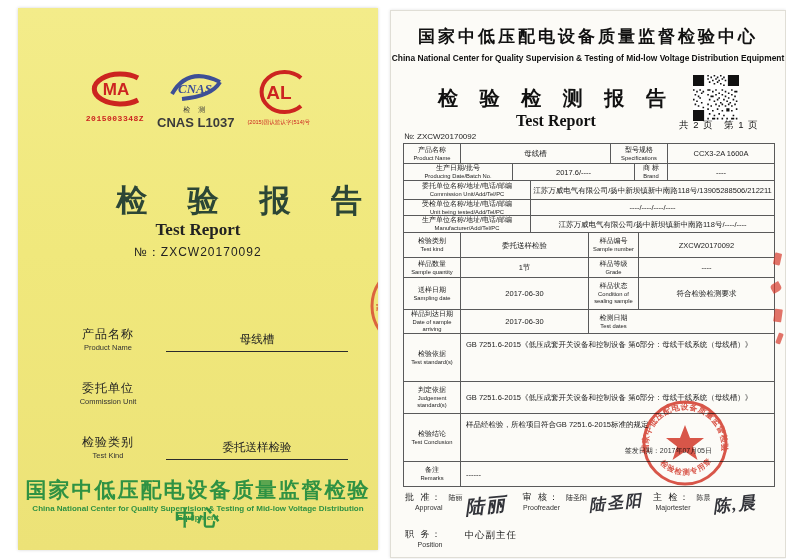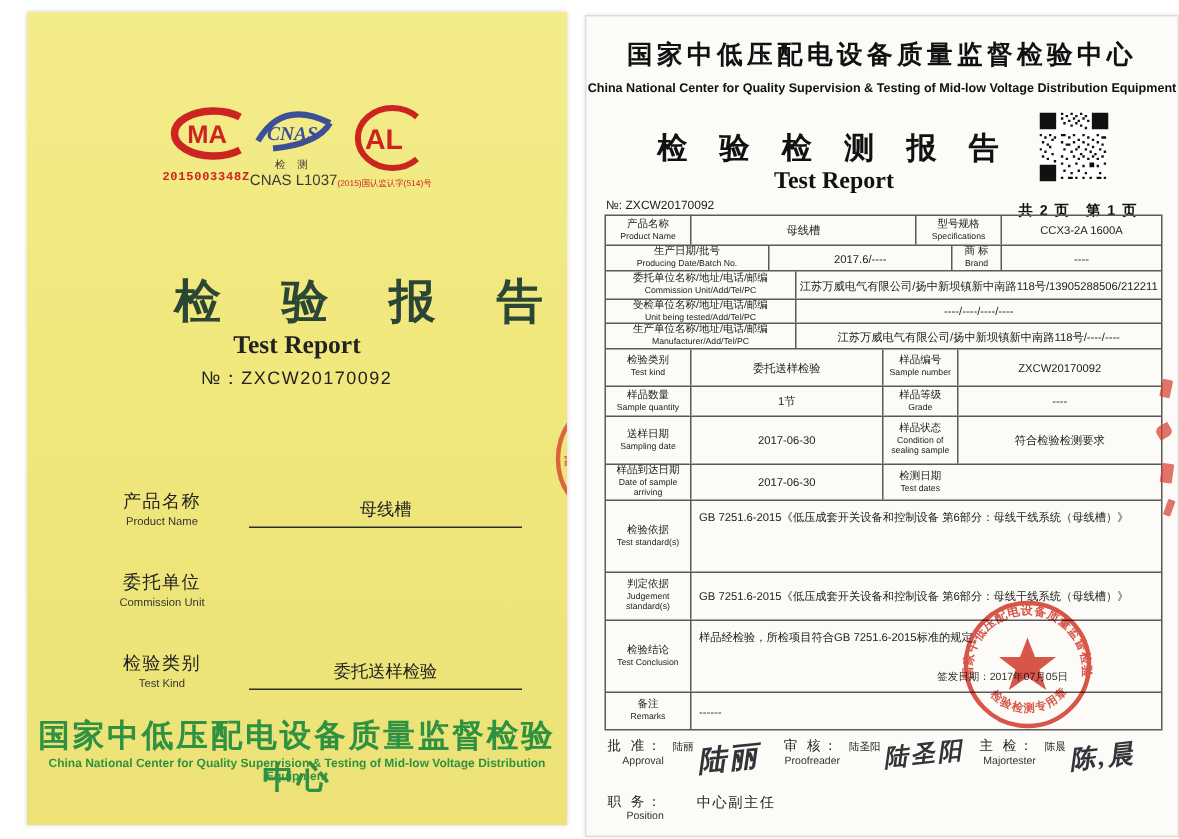--- a/index.html
+++ b/index.html
@@ -5,25 +5,25 @@
   html,body{margin:0;padding:0;background:#ffffff;}
   #canvas{position:relative;width:786px;height:559px;background:#ffffff;overflow:hidden;
           font-family:"Liberation Sans",sans-serif;color:#1d1d1d;}
   .serif{font-family:"Liberation Serif",serif;}
 
   
   #left-page{position:absolute;left:18px;top:8px;width:360px;height:542px;overflow:hidden;
              background:linear-gradient(180deg,#f3ec8a 0%,#f0e87c 45%,#ece277 100%);
              box-shadow:0 0 3px rgba(0,0,0,.18);}
   .logo-row{position:absolute;top:62px;left:0;width:100%;display:flex;justify-content:center;
-            align-items:flex-start;}
+            align-items:flex-start;gap:13px;}
   .logo-block{display:flex;flex-direction:column;align-items:center;}
   .cma-num{font-size:8px;font-weight:bold;color:#cc2420;margin-top:2px;letter-spacing:.5px;font-family:Liberation Mono, monospace;}
   .cnas-sub1{font-size:7px;color:#3b3b3b;margin-top:1px;letter-spacing:3px;}
-  .cnas-sub2{font-size:10px;font-weight:normal;color:#3b3b3b;}
+  .cnas-sub2{font-size:13px;font-weight:bold;color:#3b3b3b;}
   .cal-sub{font-size:5.6px;color:#cc2420;margin-top:3px;white-space:nowrap;}
   #left-title{position:absolute;top:172px;width:100%;text-align:right;font-size:31px;font-weight:bold;
               color:#2c4636;letter-spacing:16px;text-indent:16px;}
   #left-title-en{position:absolute;top:212px;width:100%;text-align:center;font-size:17px;font-weight:bold;color:#222;}
   #left-no{position:absolute;top:236px;left:116px;font-size:12px;color:#222;letter-spacing:1px;}
   .lfield{position:absolute;left:40px;width:290px;display:flex;align-items:flex-end;}
   .lfield .flab{width:100px;text-align:center;}
   .lfield .flab .cnl{font-size:12px;color:#222;letter-spacing:1px;}
   .lfield .flab .enl{font-size:7.5px;color:#333;}
   .lfield .fval{flex:1;margin-left:8px;border-bottom:1.5px solid #2b2b2b;text-align:center;
@@ -37,21 +37,21 @@
   #right-page{position:absolute;left:390px;top:10px;width:394px;height:546px;overflow:hidden;
               background:#fcfbf7;border:1px solid #e0ded6;box-shadow:0 0 3px rgba(0,0,0,.12);}
   #r-header-cn{position:absolute;top:14px;width:100%;text-align:center;font-size:17px;font-weight:bold;
                letter-spacing:3px;color:#111;}
   #r-header-en{position:absolute;top:42px;width:100%;text-align:center;font-size:8.4px;font-weight:bold;color:#111;}
   #r-title-cn{position:absolute;top:74px;left:0;width:330px;text-align:center;font-size:20px;font-weight:bold;
               letter-spacing:8px;color:#111;}
   #r-title-en{position:absolute;top:101px;left:0;width:330px;text-align:center;font-size:16px;font-weight:bold;color:#111;}
   #r-qr{position:absolute;left:302px;top:64px;}
   #r-no{position:absolute;top:121px;left:13px;font-size:8px;color:#222;}
-  #r-pages{position:absolute;top:123px;left:288px;font-size:9.5px;font-weight:bold;color:#111;letter-spacing:1px;}
+  #r-pages{position:absolute;top:108px;left:288px;font-size:9.5px;font-weight:normal;color:#111;letter-spacing:1px;}
 
   .tbl{position:absolute;left:12px;top:132px;width:372px;border:1px solid #5a5a5a;box-sizing:border-box;background:transparent;}
   .trow{display:flex;border-bottom:1px solid #5a5a5a;box-sizing:border-box;}
   .trow:last-child{border-bottom:none;}
   .c{border-left:1px solid #5a5a5a;box-sizing:border-box;display:flex;flex-direction:column;
      justify-content:center;align-items:center;overflow:hidden;padding:0 2px;}
   .c:first-child{border-left:none;}
   .cn{font-size:7px;line-height:1.25;color:#222;text-align:center;}
   .en{font-size:5.8px;line-height:1.15;color:#222;text-align:center;}
   .v{font-size:7.5px;color:#222;text-align:center;line-height:1.2;}

